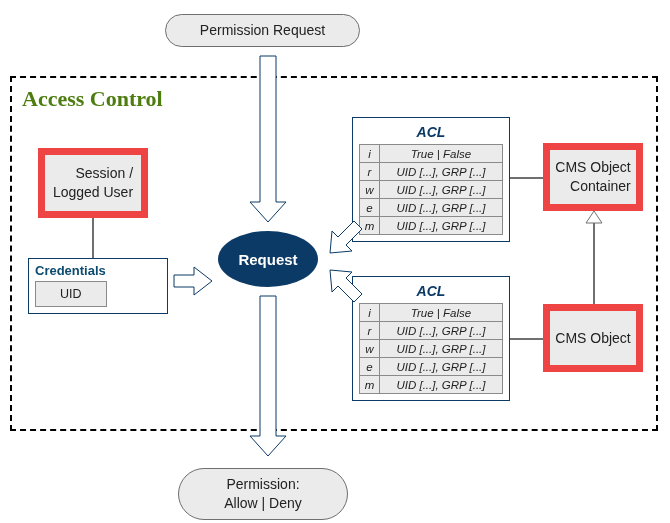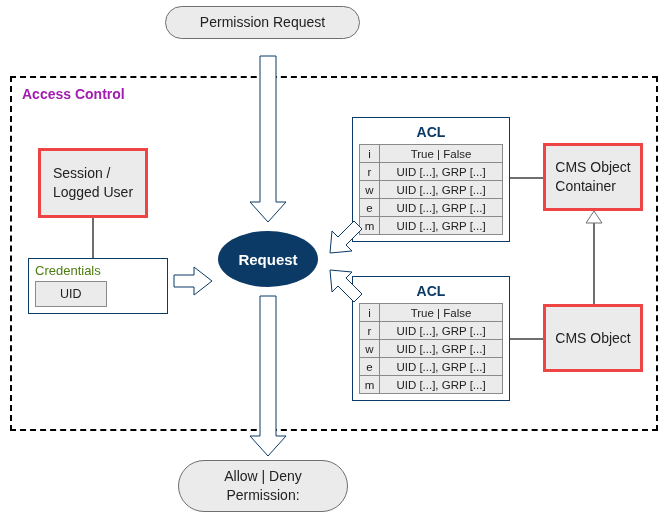--- a/index.html
+++ b/index.html
@@ -15,46 +15,48 @@
   }
   .abs { position: absolute; }
   .pill {
     border: 1px solid #6f6f6f;
     background: #ebebeb;
     border-radius: 26px;
     text-align: center;
     font-size: 14px;
     line-height: 1.35;
     padding: 6px 10px;
+    margin-top: 8px;
   }
   .dashed-frame {
     border: 2px dashed #000;
   }
   .title {
-    color: #a21caf;
-    font-weight: bold;
-    font-size: 14px;
+    color: #4d7c0f;
+    font-weight: bold;
+    font-size: 22px;
+    font-family: Liberation Serif, serif;
   }
   .gray-box {
-    border: 3px solid #ef4444;
-    background: #ebebeb;
-    text-align: left;
+    border: 7px solid #ef4444;
+    background: #ebebeb;
+    text-align: right;
     font-size: 14px;
     display: flex;
     align-items: center;
     justify-content: center;
     line-height: 1.35;
   }
   .cred-frame {
     border: 1px solid #0b3a66;
     background: #fff;
   }
   .cred-title {
-    color: #4d7c0f;
-    font-weight: normal;
+    color: #0c4a6e;
+    font-weight: bold;
     font-size: 13px;
     padding: 4px 6px 3px 6px;
   }
   .cred-cells {
     display: flex;
     gap: 6px;
     padding: 0 6px 6px 6px;
   }
   .cred-cell {
     border: 1px solid #8a8a8a;
@@ -70,20 +72,21 @@
     border-radius: 50%;
     display: flex;
     align-items: center;
     justify-content: center;
     font-size: 15px;
   }
   .acl-frame {
     border: 1px solid #0b3a66;
     background: #fff;
     padding: 4px 6px 6px 6px;
+    font-style: italic;
   }
   .acl-title {
     color: #0b3a66;
     font-weight: bold;
     font-size: 14px;
     text-align: center;
     padding: 2px 0 4px 0;
   }
   .acl-table {
     border-collapse: collapse;
@@ -222,15 +225,15 @@
 
 <svg class="arrow block-arrow" style="left:326px; top:266px; width:36px; height:36px;">
   <path d="M28 36 L36 28 L20 12 L26 6 L4 4 L6 26 L12 20 Z"></path>
 </svg>
 
 <svg class="arrow block-arrow" style="left:248px; top:296px; width:40px; height:160px;">
   <path d="M12 0 L28 0 L28 140 L38 140 L20 160 L2 140 L12 140 Z"></path>
 </svg>
 
 <div class="abs pill" style="left:178px; top:460px; width:170px;">
+  <div>Permission:</div>
   <div>Allow | Deny</div>
-  <div>Permission:</div>
 </div>
 
 </body></html>

